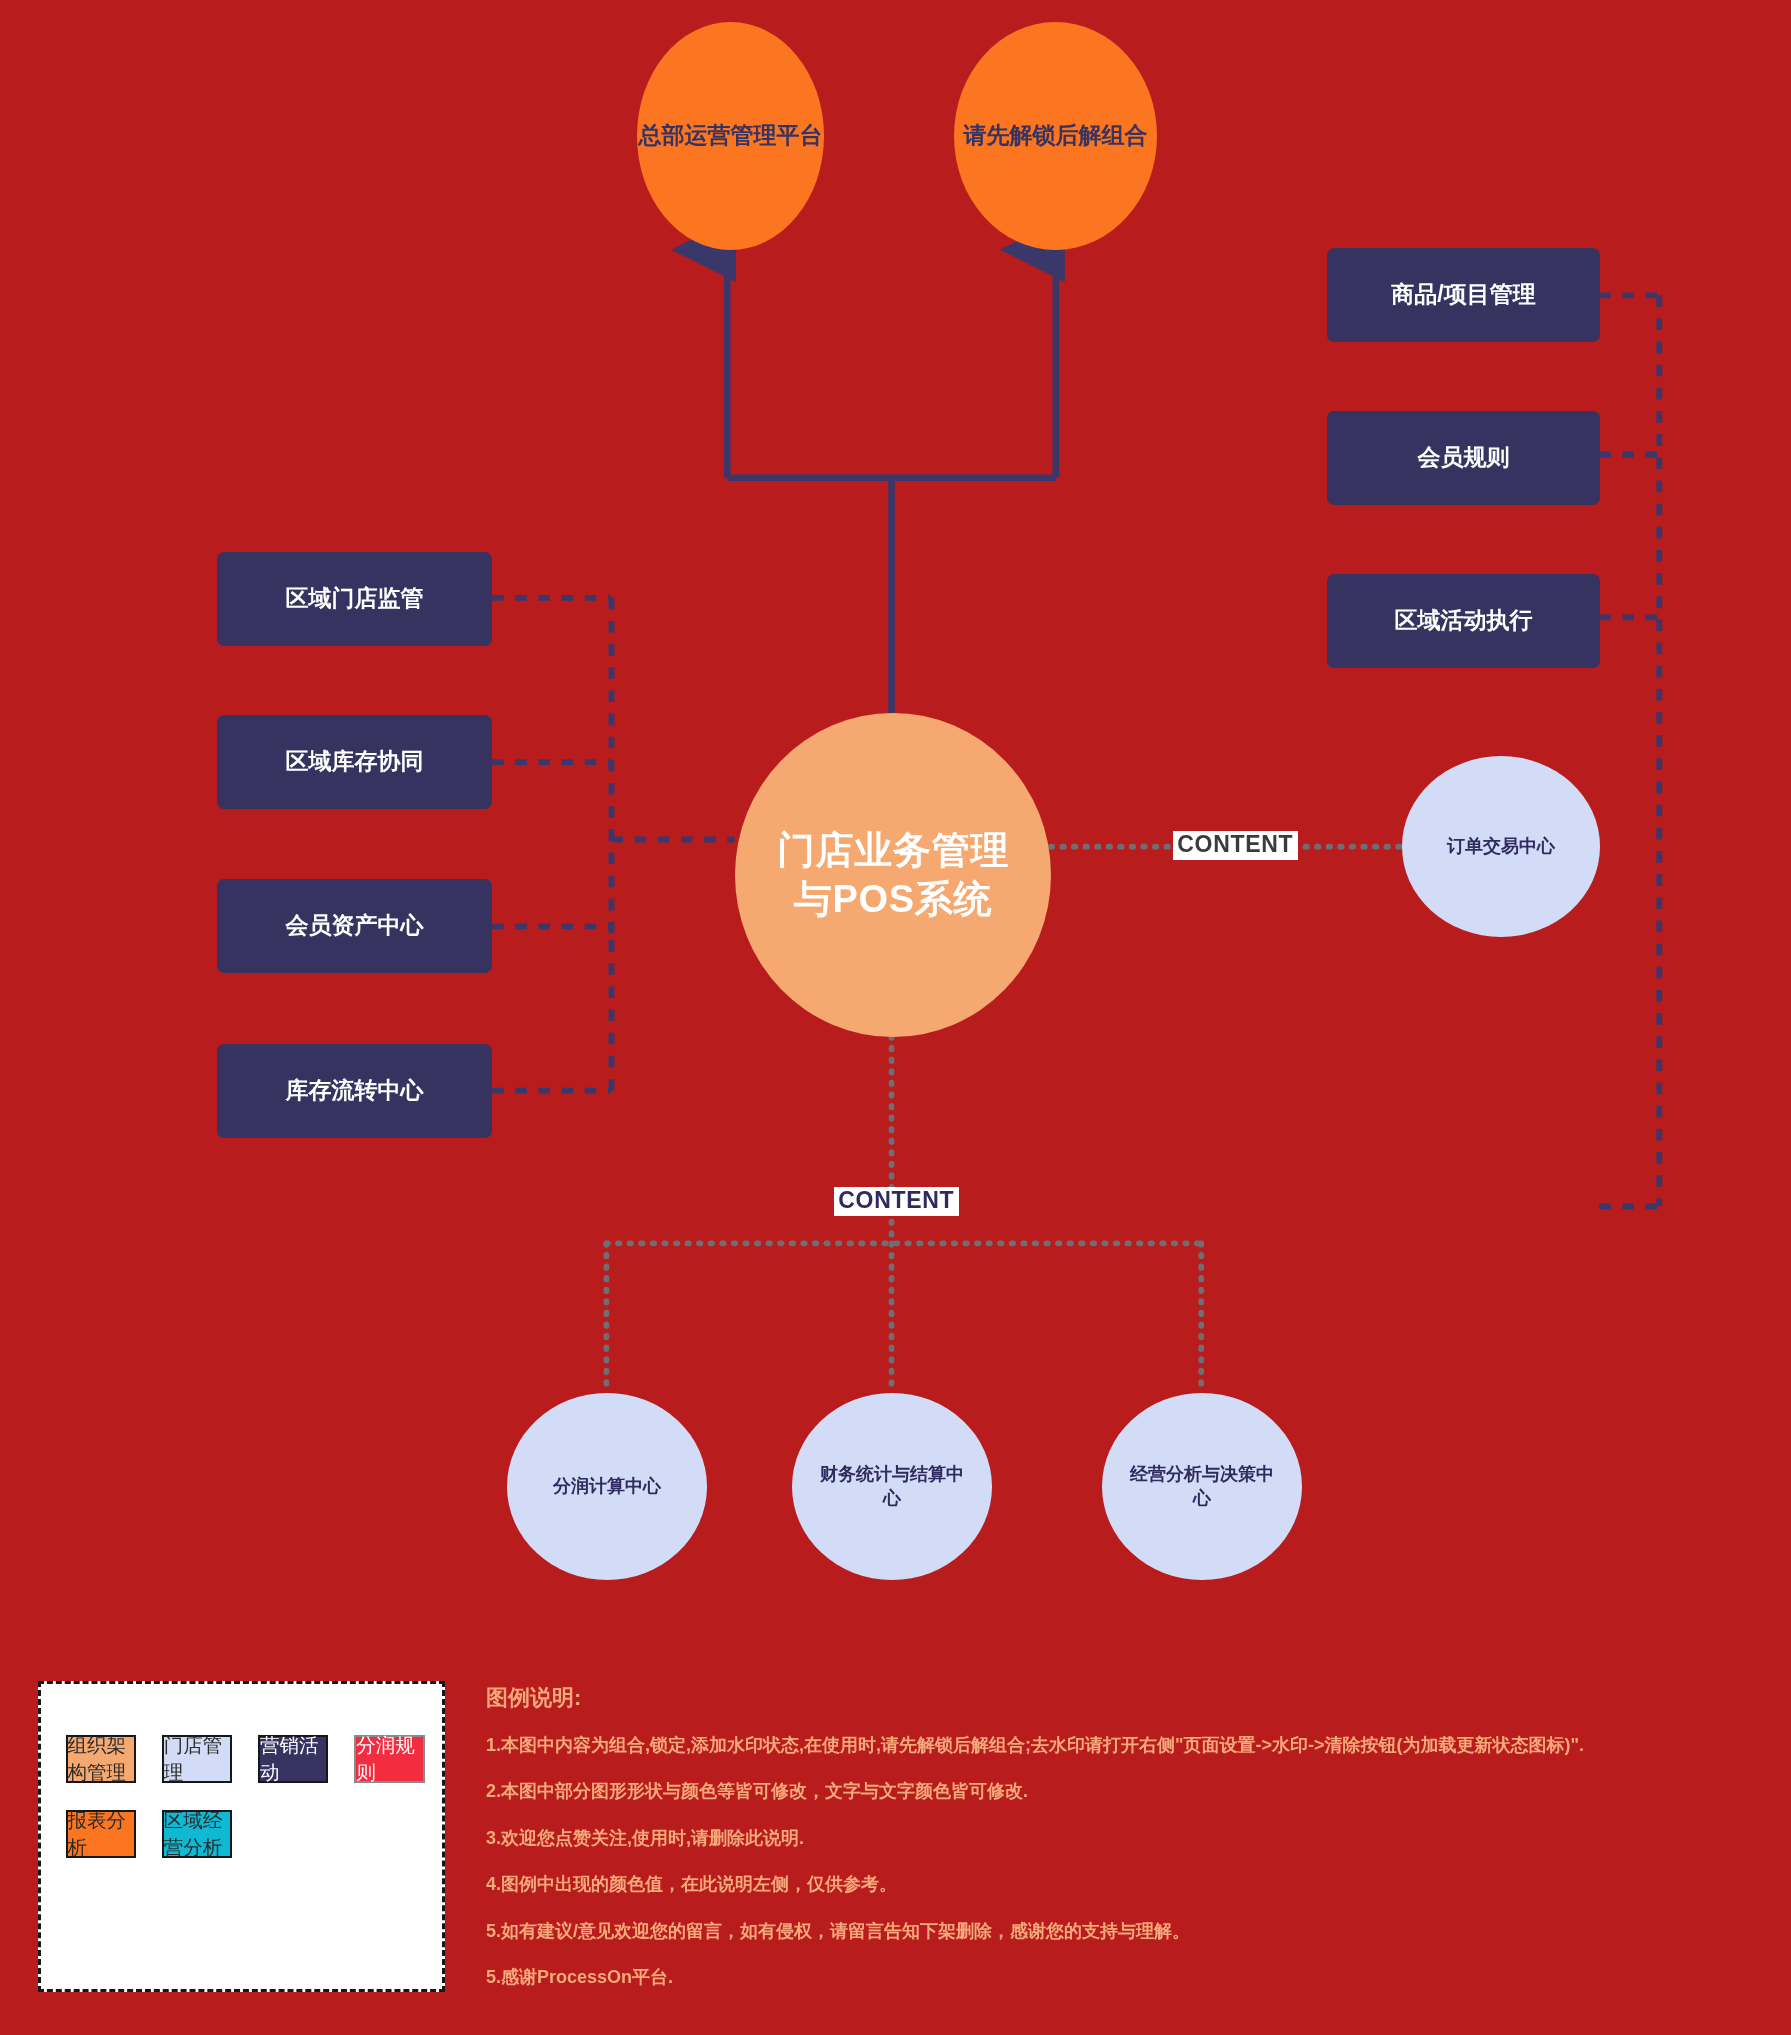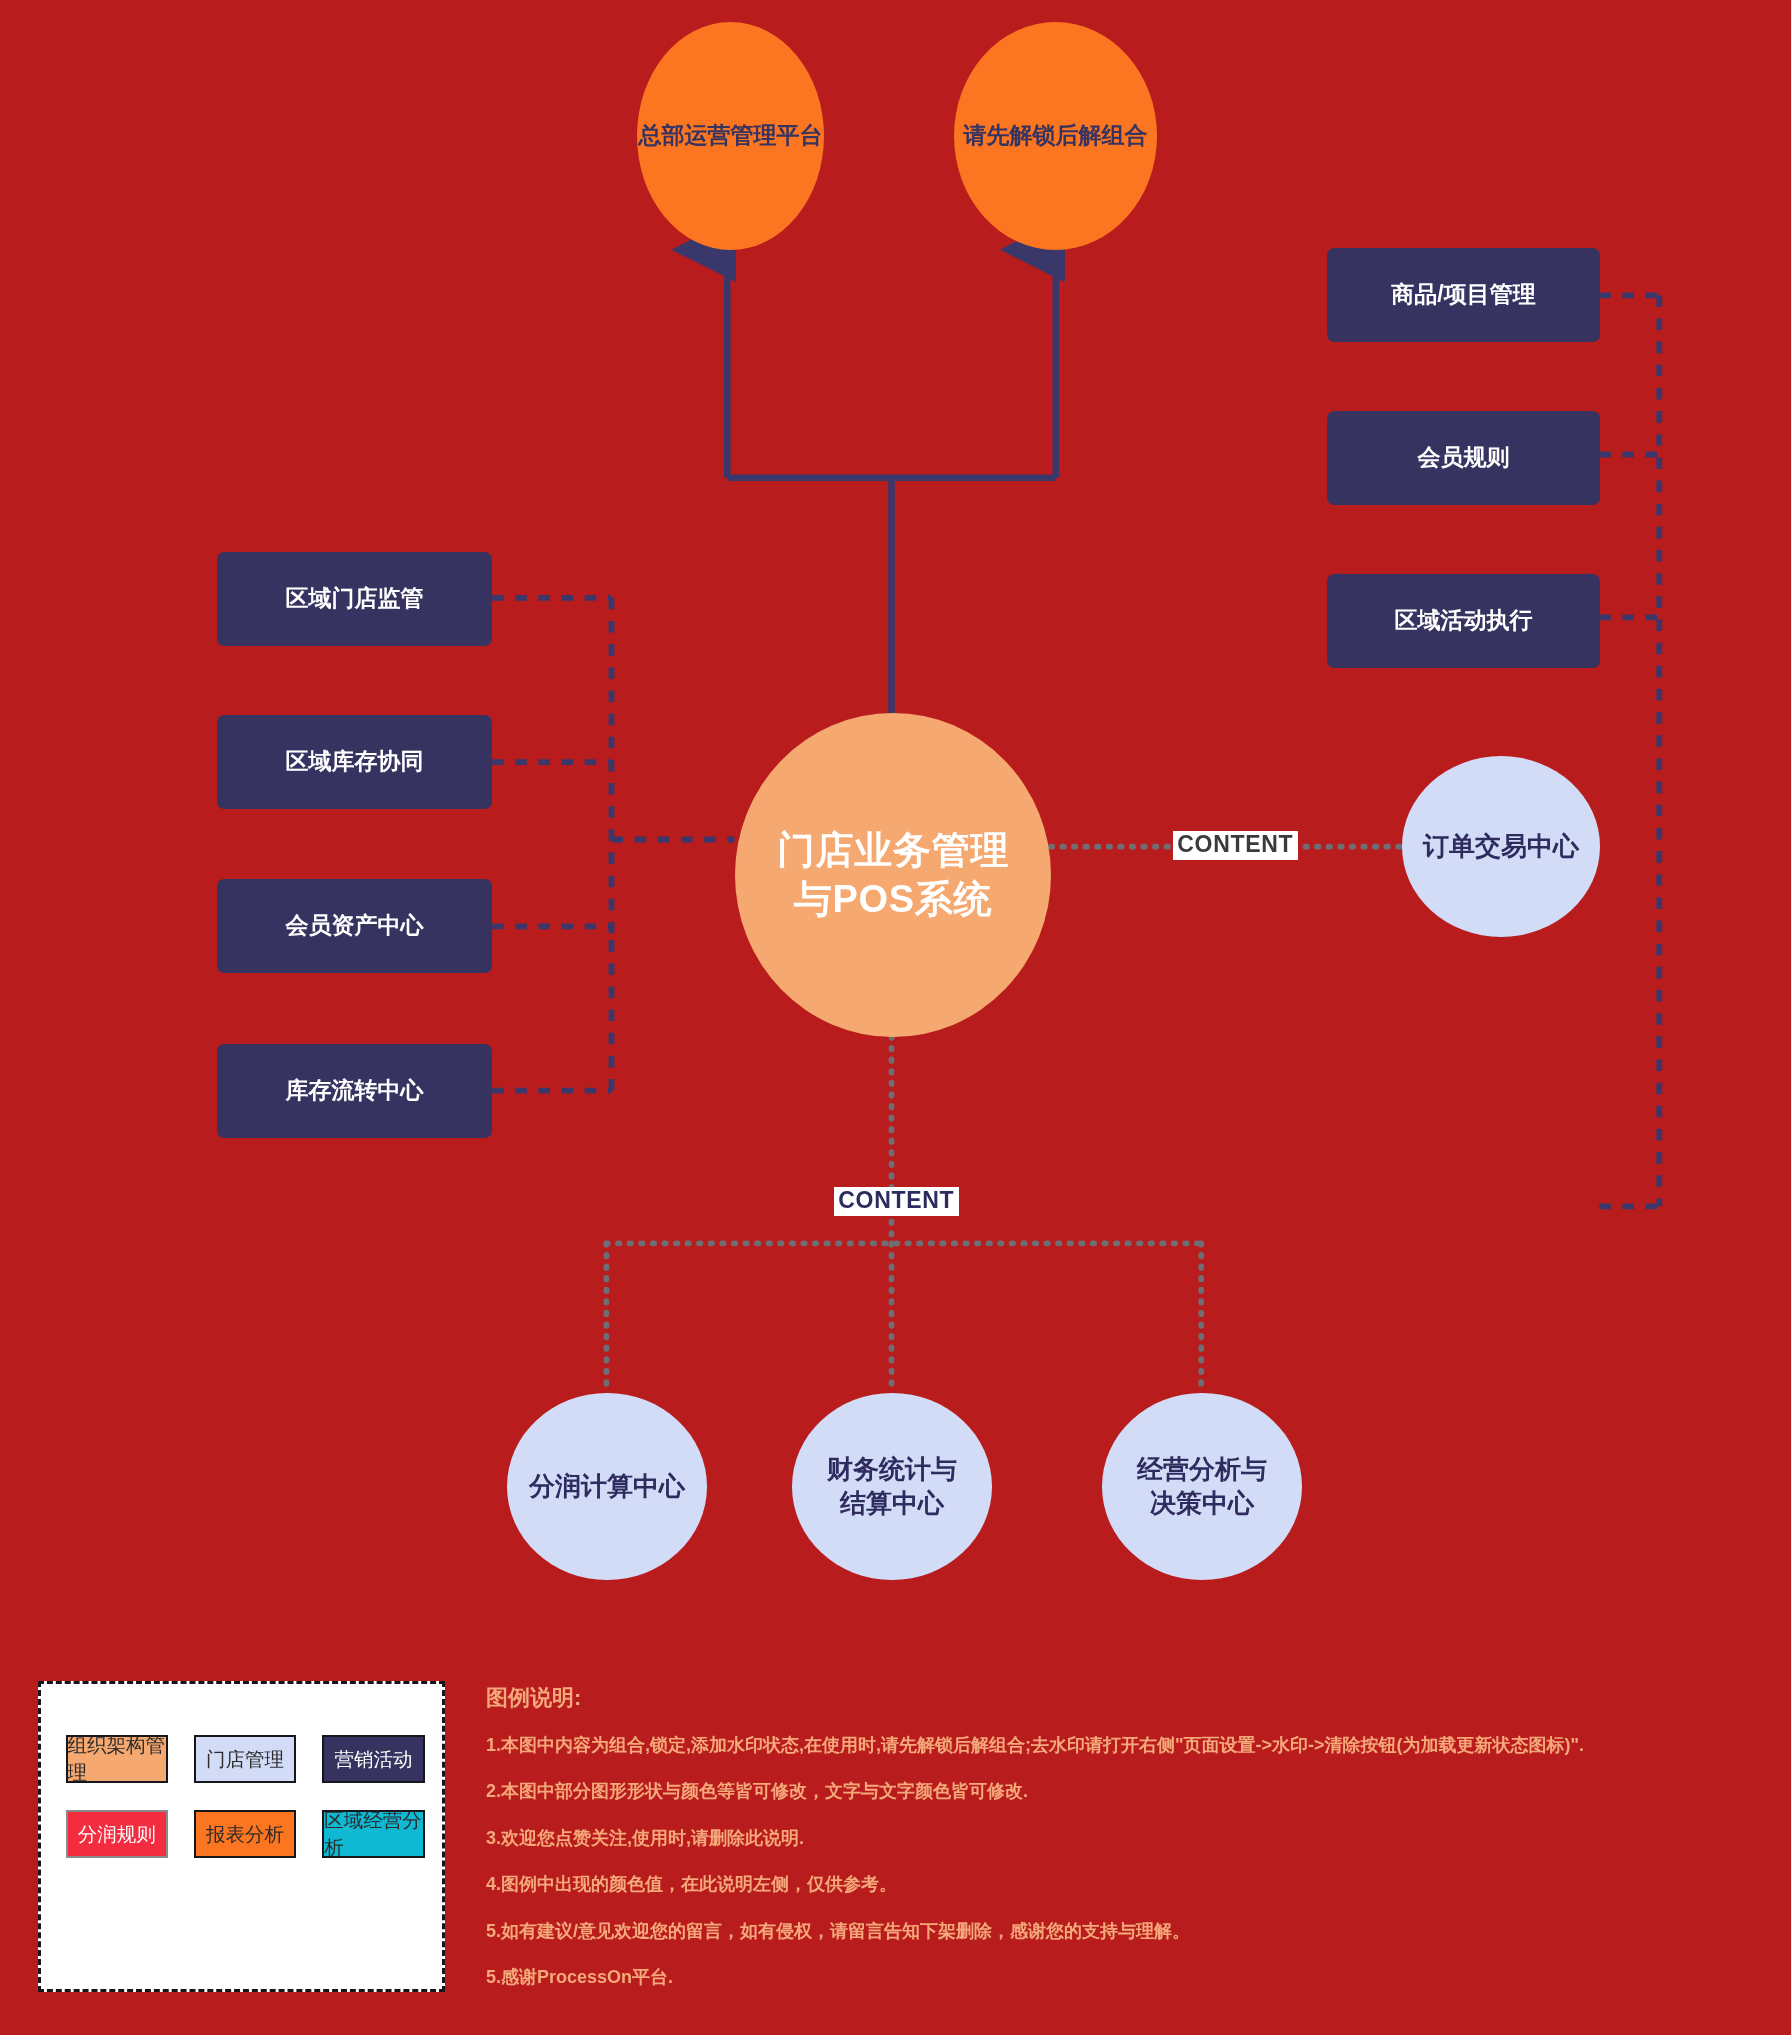--- a/index.html
+++ b/index.html
@@ -30,21 +30,21 @@
     background:#F5A970;
     color:#FFFFFF;
     font-weight:bold;
     font-size:38px;
     letter-spacing:0.7px;
   }
   .lav-circle{
     background:#D3DCF7;
     color:#2E2B5F;
     font-weight:bold;
-    font-size:26px;
+    font-size:18px;
   }
   .navy-box{
     background:#363360;
     color:#FFFFFF;
     font-weight:bold;
     font-size:23px;
     border-radius:7.2px;
   }
 
   
@@ -68,21 +68,21 @@
     width:407px;height:311px;
     background:#FFFFFF;
     border:3.6px dashed #16161C;
     box-sizing:border-box;
   }
   .legend-grid{
     position:absolute;
     left:24.6px;top:51px;
     width:359px;
     display:grid;
-    grid-template-columns:1fr 1fr 1fr;
+    grid-template-columns:1fr 1fr 1fr 1fr;
     grid-gap:27px 26px;
   }
   .swatch{
     height:48px;
     display:flex;align-items:center;justify-content:center;
     font-size:19.5px;
     box-sizing:border-box;
   }
 
   

